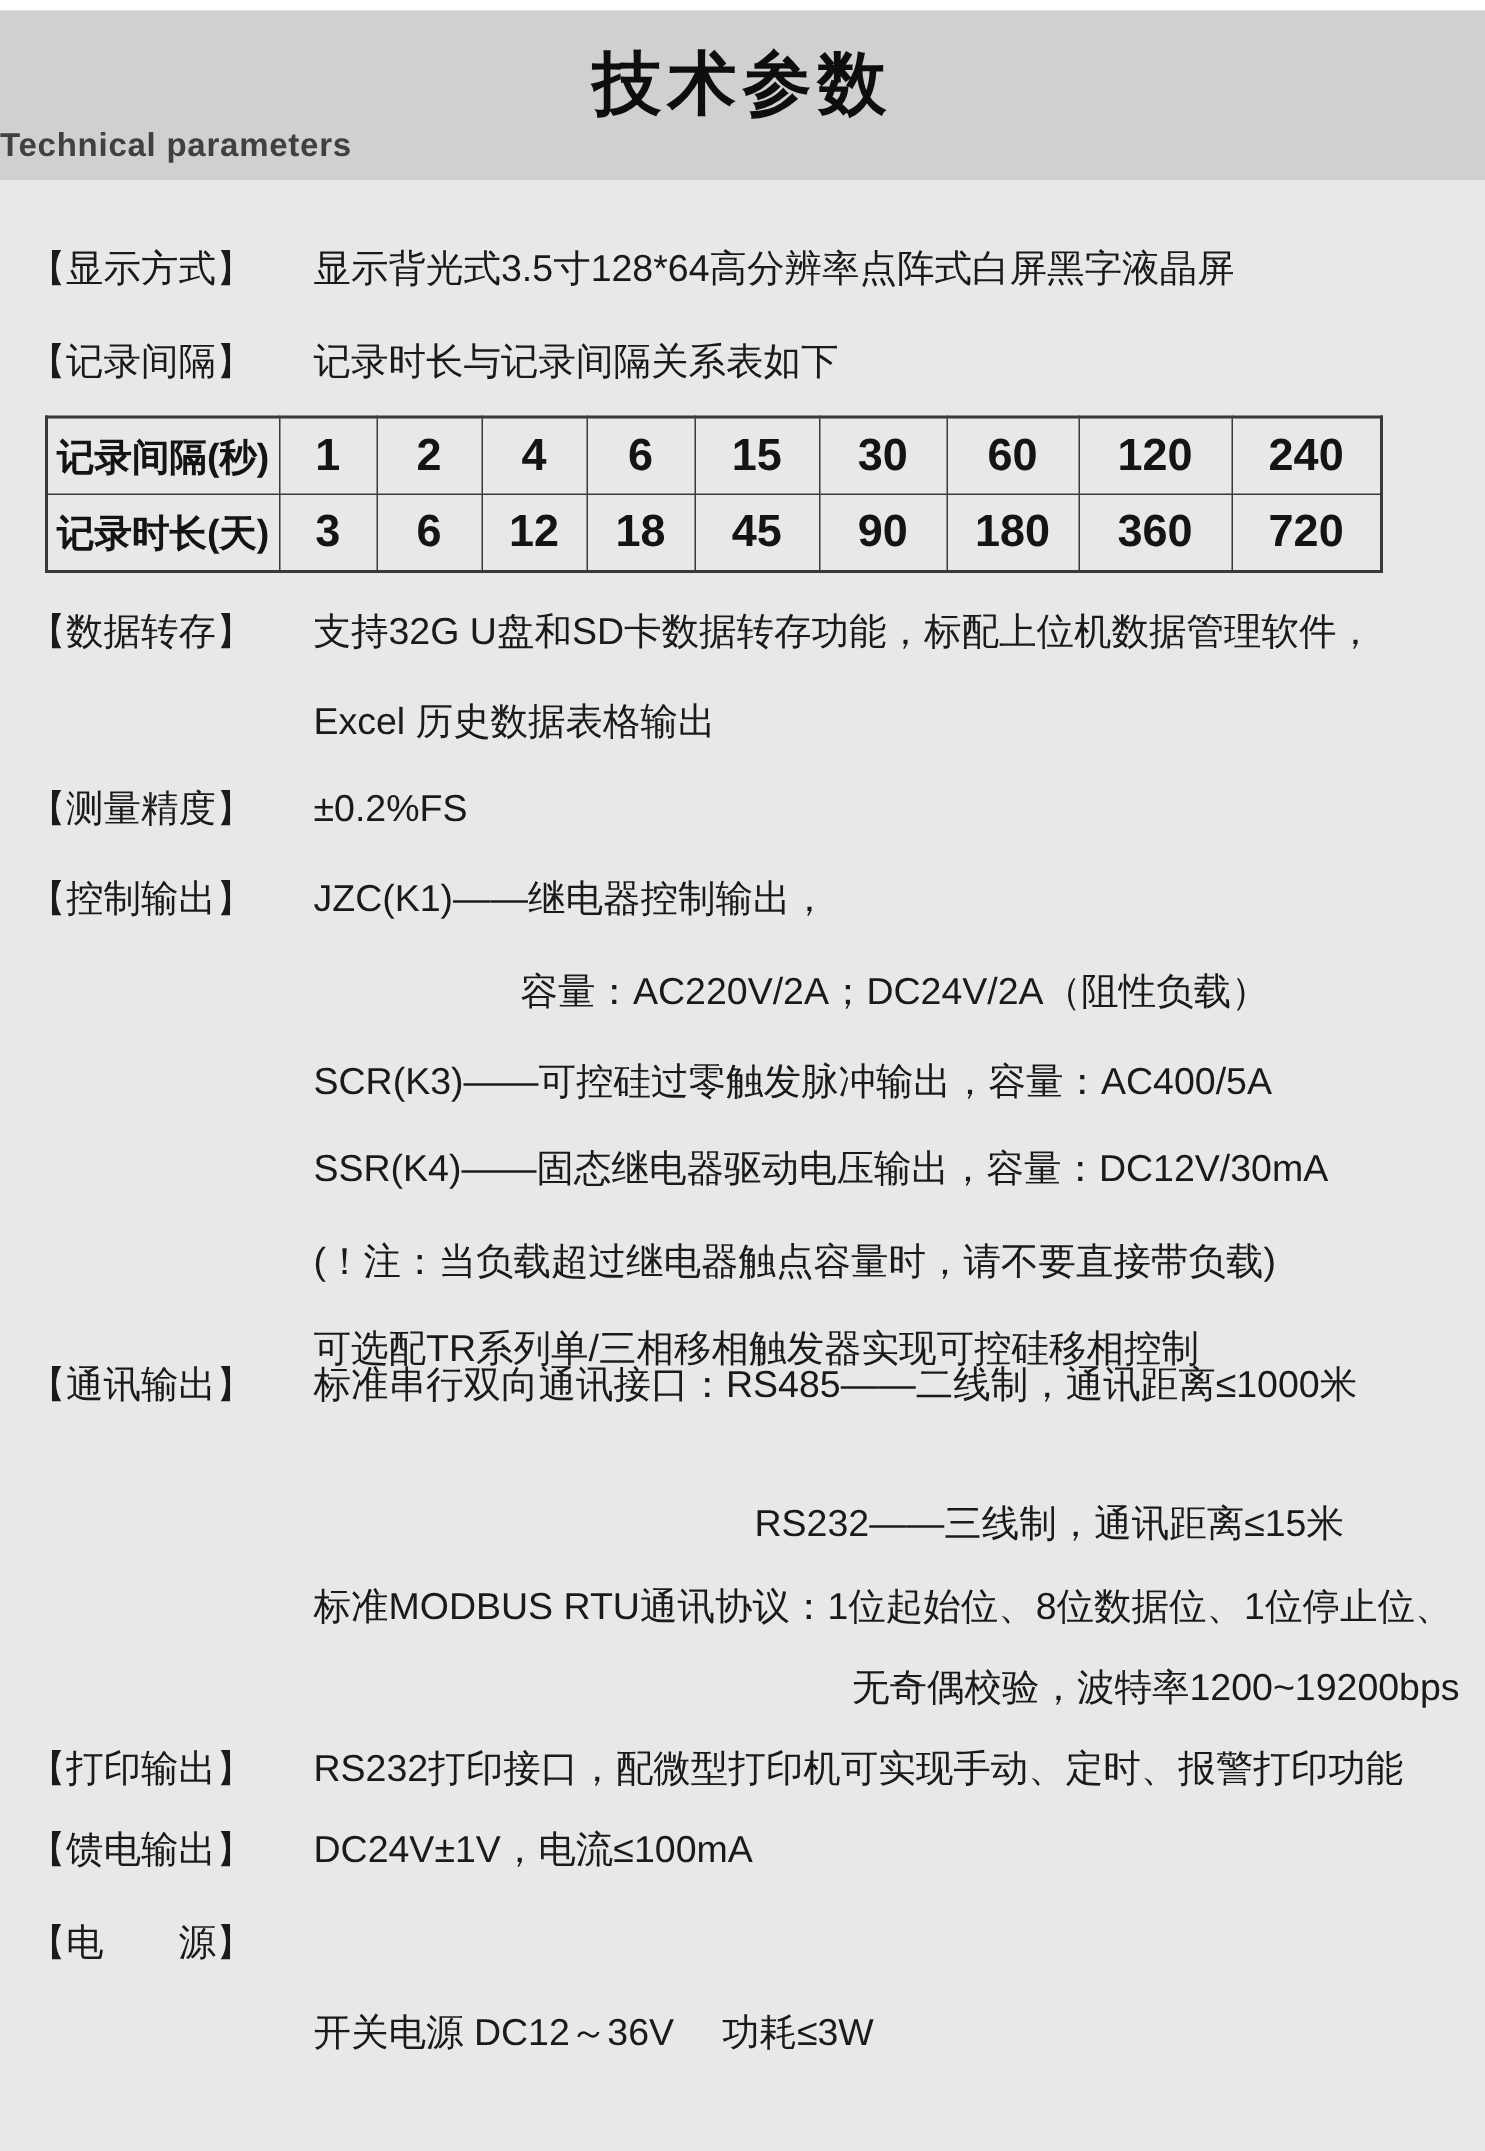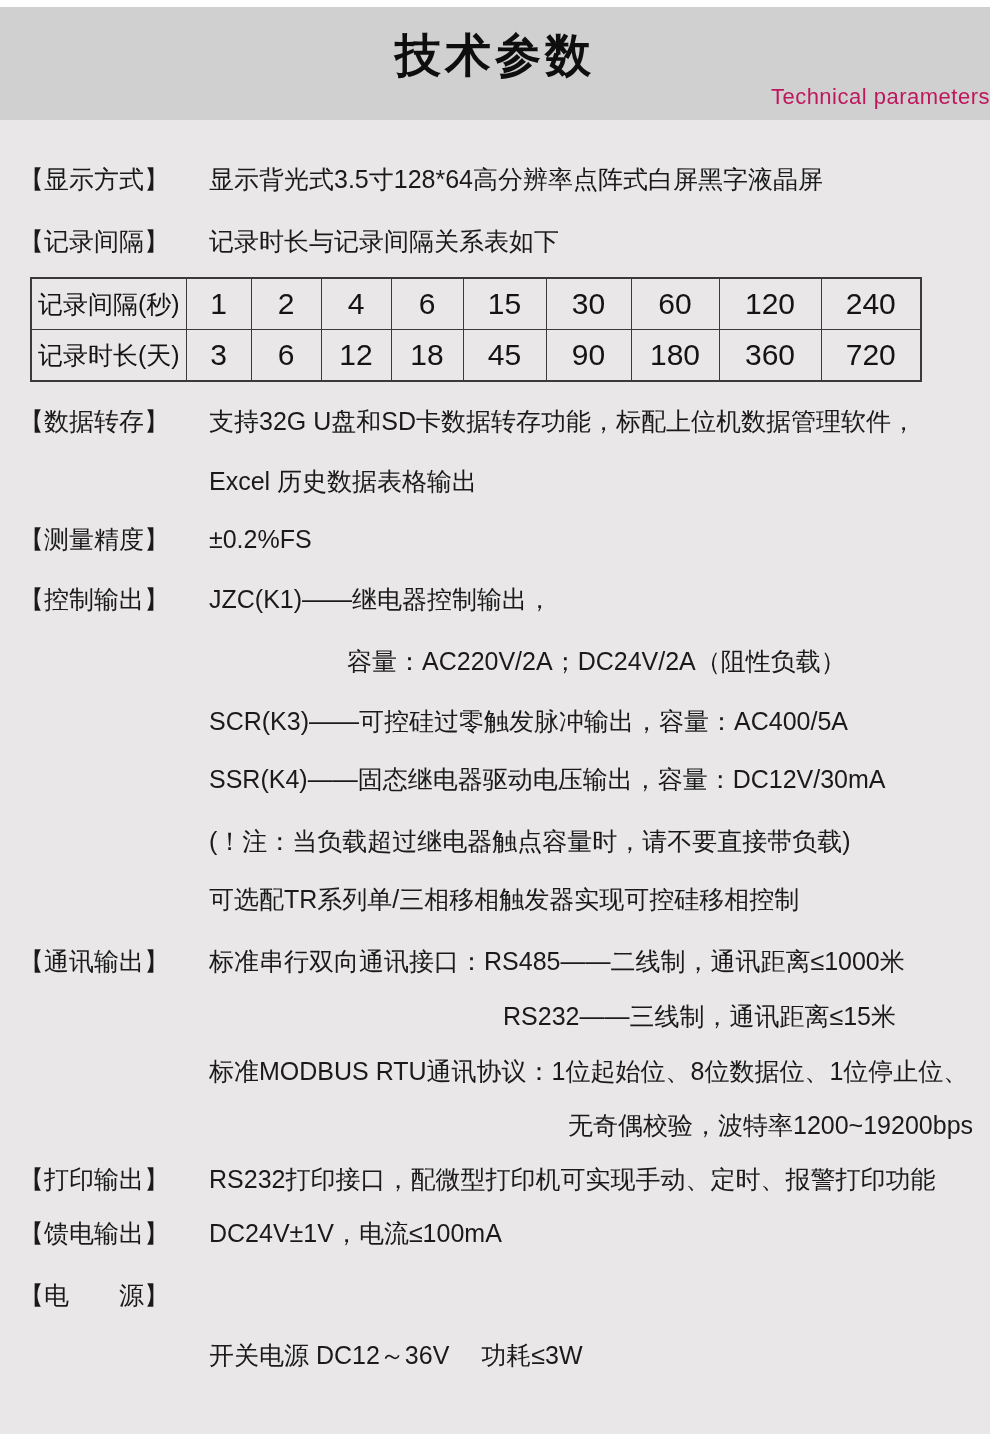--- a/index.html
+++ b/index.html
@@ -3,44 +3,44 @@
 <meta charset="utf-8">
 <style>
   html,body{margin:0;padding:0;}
   body{font-family:"Liberation Sans","DejaVu Sans",sans-serif;}
   #page{position:relative;width:990px;height:1434px;background:#e9e7e8;overflow:hidden;color:#1a1a1a;}
   
   #top-strip{position:absolute;top:0;left:0;width:100%;height:7px;background:#ffffff;}
   #header-band{position:absolute;top:7px;left:0;width:100%;height:113px;background:#d1d0d1;}
   #title{position:absolute;top:22px;left:0;width:100%;text-align:center;
          font-size:46px;line-height:52px;font-weight:700;letter-spacing:4px;color:#0e0e0e;}
-  #subtitle{position:absolute;top:77px;left:0;width:100%;text-align:right;
-            font-size:22px;line-height:26px;font-weight:400;color:#be185d;letter-spacing:0.5px;}
+  #subtitle{position:absolute;top:77px;left:0;width:100%;text-align:left;
+            font-size:22px;line-height:26px;font-weight:700;color:#404040;letter-spacing:0.5px;}
   
   .row{position:absolute;left:0;width:100%;height:34px;font-size:25px;line-height:34px;font-weight:500;}
   .lbl{position:absolute;left:19px;white-space:pre;}
   .txt{position:absolute;left:181px;white-space:pre;margin-left:28px;}
   .x319{left:319px;} .x475{left:475px;} .x540{left:540px;}
   #r-display{top:162px;}   #r-record{top:224px;}
   #r-transfer{top:404px;}  #r-transfer2{top:464px;}
   #r-accuracy{top:522px;}
   #r-control1{top:582px;}  #r-control2{top:644px;}
   #r-control3{top:704px;}  #r-control4{top:762px;}
   #r-note{top:824px;}      #r-control6{top:882px;}
-  #r-comm1{top:944px;text-decoration:underline;}     #r-comm2{top:999px;}
+  #r-comm1{top:906px;text-decoration:underline;}     #r-comm2{top:999px;}
   #r-comm3{top:1054px;}    #r-comm4{top:1108px;}
   #r-print{top:1162px;}    #r-feed{top:1216px;}
   #r-power1{top:1278px;}   #r-power2{top:1338px;}
   #r-env{top:1398px;}
   
   #interval-table{position:absolute;top:277px;left:30px;width:890px;
                   border-collapse:collapse;table-layout:fixed;
                   border:2px solid #3a3a3a;}
   #interval-table td, #interval-table th{border:1px solid #3a3a3a;height:50px;
-                  text-align:center;vertical-align:middle;padding:0;font-weight:400;color:#141414;}
+                  text-align:center;vertical-align:middle;padding:0;font-weight:700;color:#141414;}
   #interval-table th{font-size:25px;}
   #interval-table td{font-size:30px;}
 </style>
 </head>
 <body>
 
 <div id="page">
 
   <div id="top-strip"></div>
 

